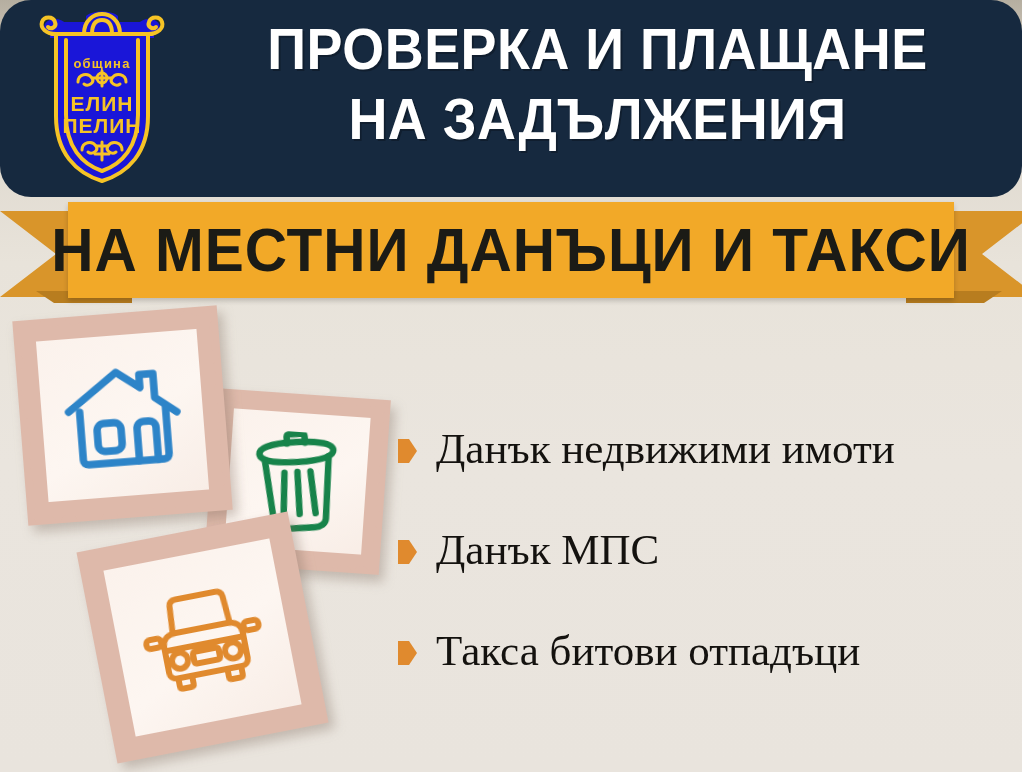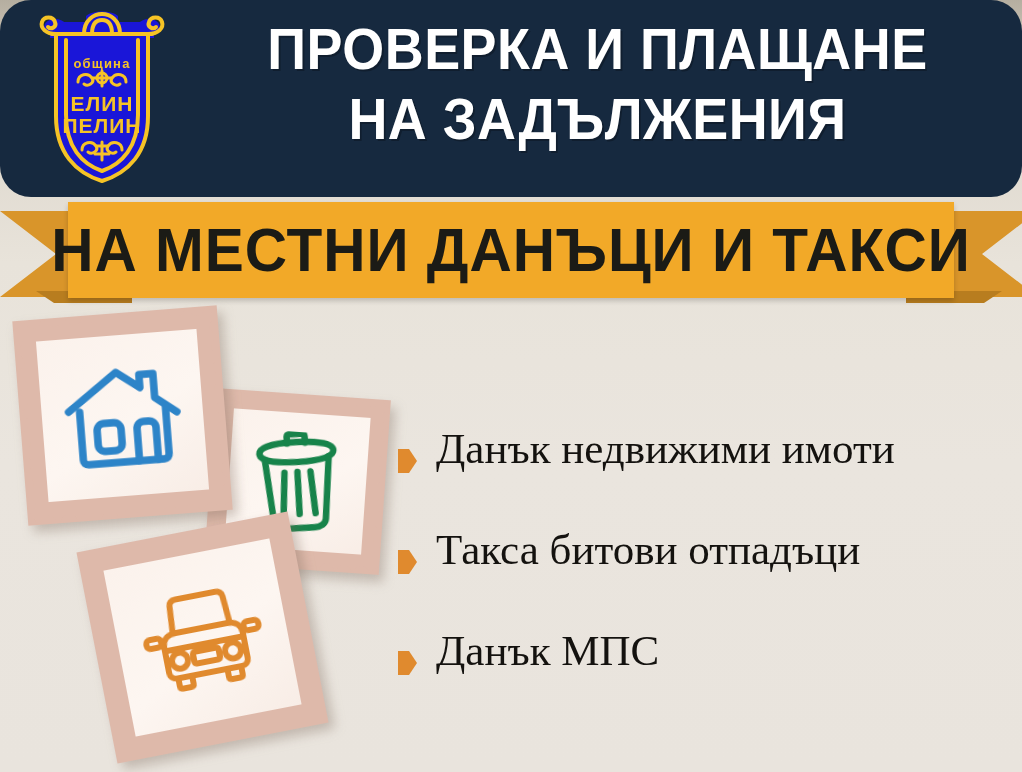--- a/index.html
+++ b/index.html
@@ -109,21 +109,21 @@
   #stamp-trash .inner{left:19px;top:19px;width:137px;height:137px;}
 
   #stamp-car{left:95px;top:530px;width:215px;height:215px;transform:rotate(-11deg);z-index:3;}
   #stamp-car .inner{left:23px;top:23px;width:169px;height:169px;}
 
   
   .list{
     position:absolute;left:398px;top:425px;width:610px;z-index:4;
   }
   .list-item{
-    display:flex;align-items:flex-end;
+    display:flex;align-items:center;
     margin-bottom:53px;
   }
   .list-item:last-child{margin-bottom:0;}
   .bullet{
     width:19px;height:24px;flex:0 0 19px;margin-right:19px;margin-top:4px;
     background:#E08A2E;
     clip-path:polygon(0 0,11px 0,19px 12px,11px 24px,0 24px);
   }
   .item-label{
     font-family:"Liberation Serif", serif;
@@ -409,21 +409,21 @@
     </div>
   </div>
 
   <div class="list">
     <div class="list-item">
       <span class="bullet"></span>
       <span class="item-label">Данък недвижими имоти</span>
     </div>
     <div class="list-item">
       <span class="bullet"></span>
-      <span class="item-label">Такса битови отпадъци</span>
+      <span class="item-label">Данък МПС</span>
     </div>
     <div class="list-item">
       <span class="bullet"></span>
-      <span class="item-label">Данък МПС</span>
+      <span class="item-label">Такса битови отпадъци</span>
     </div>
   </div>
 
 </div>
 
 </body></html>

